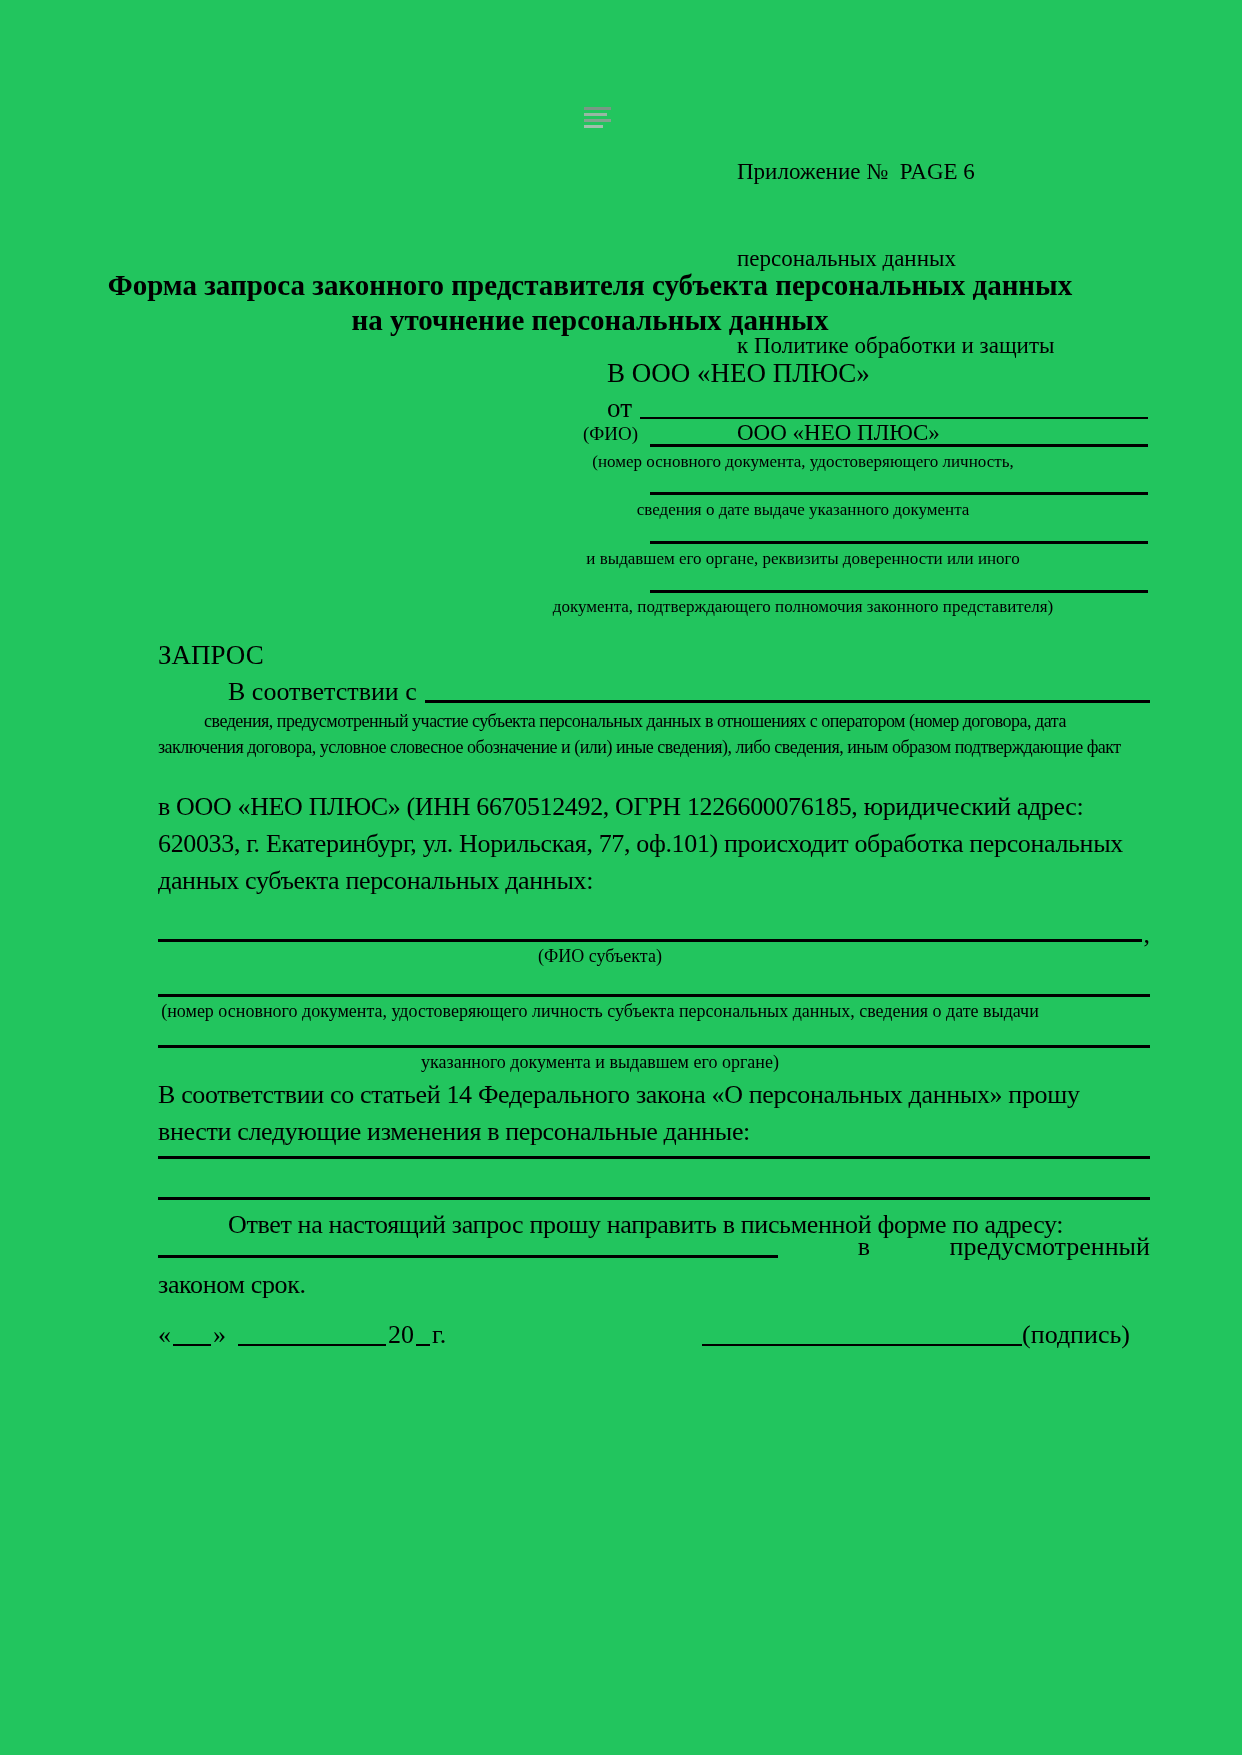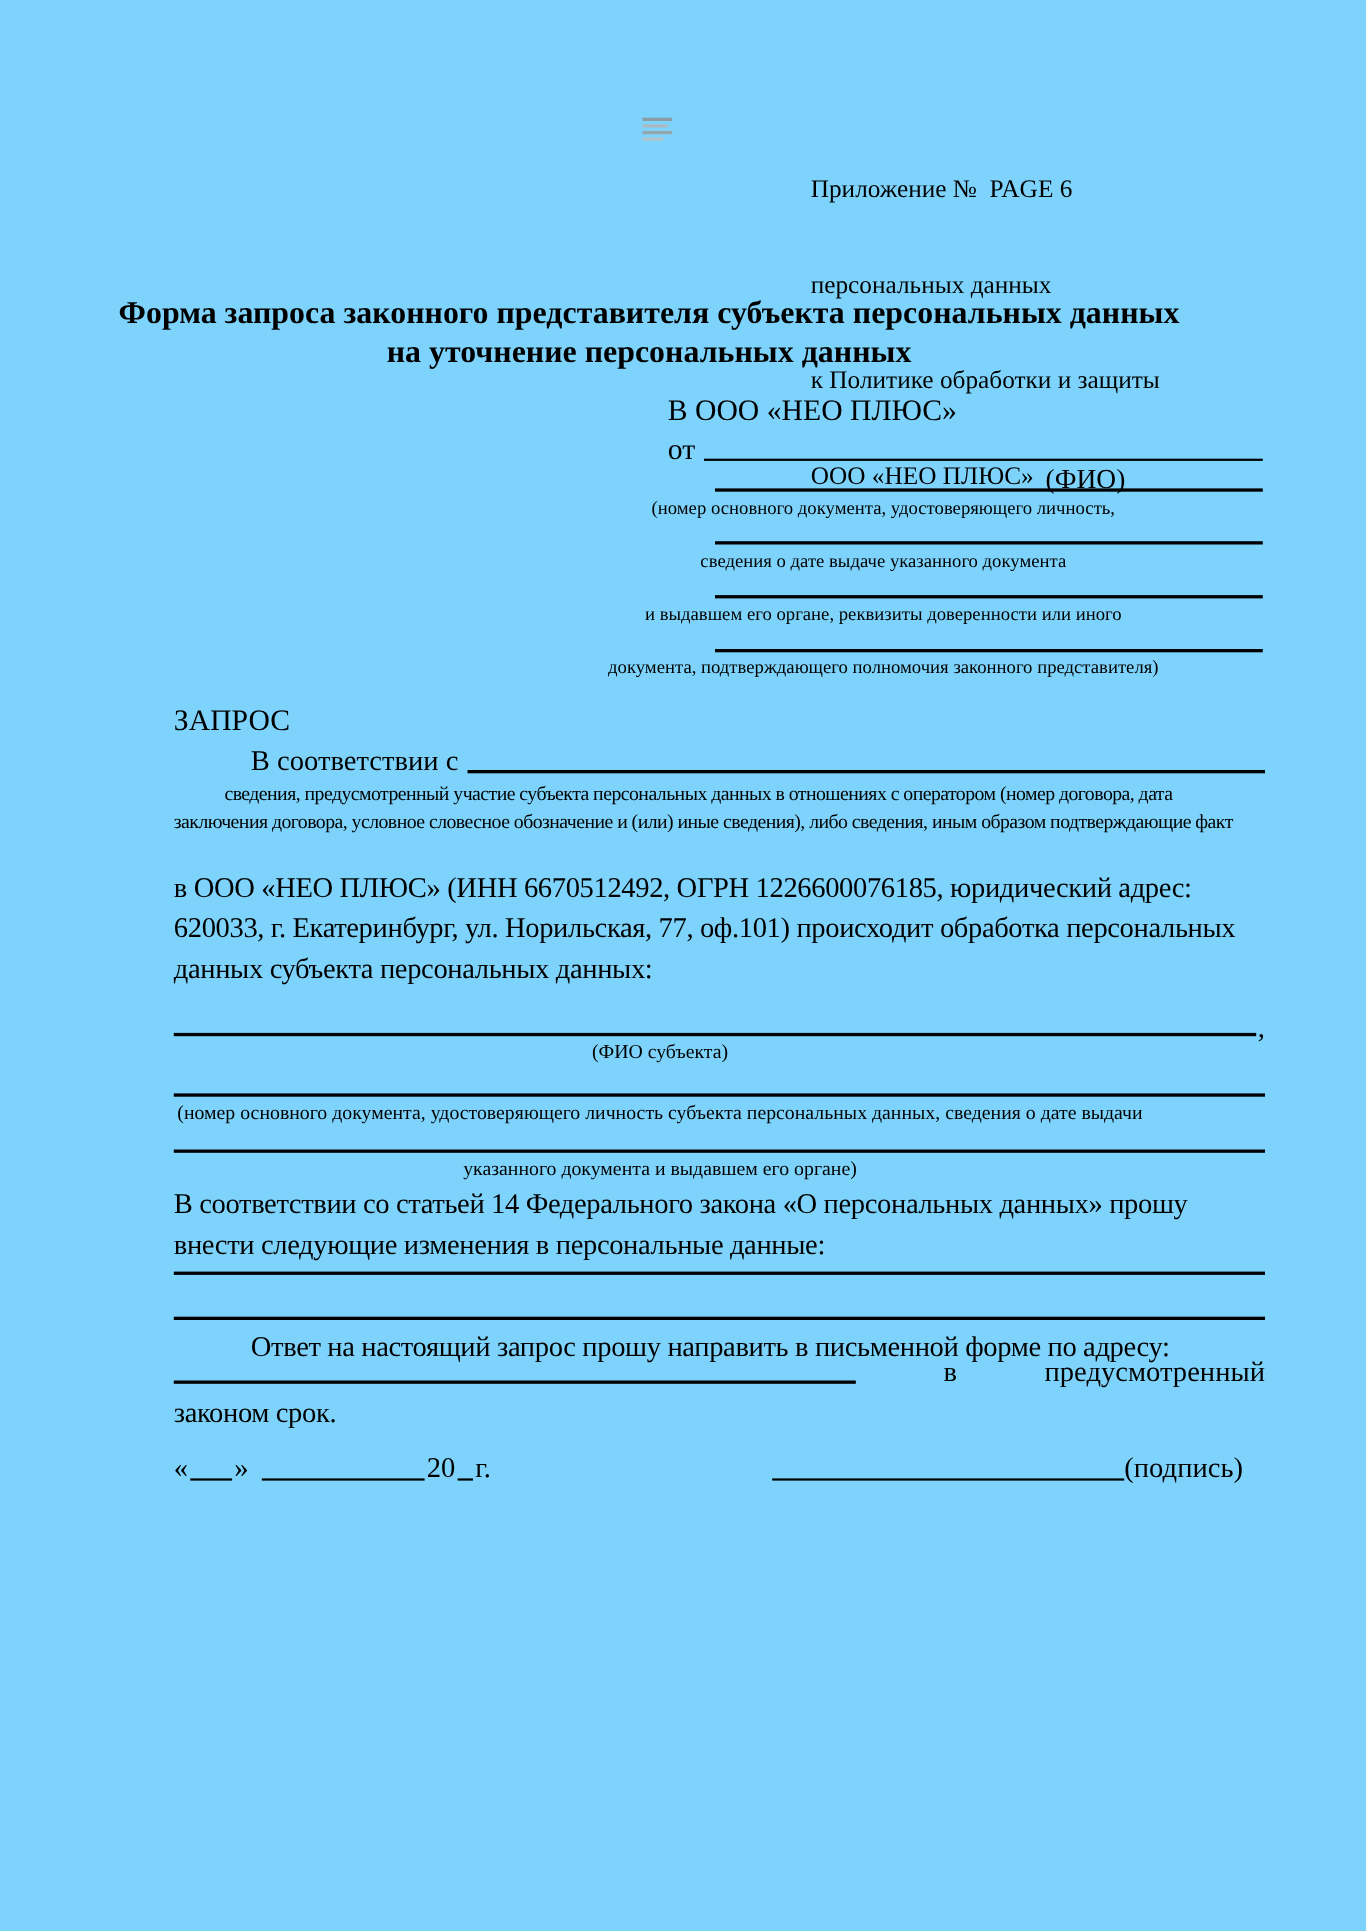--- a/index.html
+++ b/index.html
@@ -1,40 +1,40 @@
 <!DOCTYPE html>
 <html><head>
 <meta charset="utf-8">
 <style>
   html,body{margin:0;padding:0;background:#ffffff;}
   .page{
     position:relative;
     width:1242px;height:1755px;
-    background:#7dd3fc;color:#000;
+    background:#22c55e;color:#000;
     font-family:"Liberation Serif","DejaVu Serif",serif;
     overflow:hidden;
   }
   .abs{position:absolute;}
 
   
   .artifact{left:584px;top:107px;width:27px;height:26px;filter:blur(.7px);opacity:.8;}
   .artifact .bar{background:#8f8f8f;height:3px;margin-bottom:3px;}
   .artifact .bar:nth-child(2){background:#b5b5b5;width:23px;}
   .artifact .bar:nth-child(3){background:#9b9b9b;}
   .artifact .bar:nth-child(4){background:#c0c0c0;width:19px;}
 
   .hdr{left:737px;top:99px;font-size:23px;line-height:29px;white-space:pre-wrap;}
 
   .title{left:0;top:268px;width:1180px;text-align:center;font-weight:700;font-size:29px;line-height:35px;}
 
   .to-line{left:607px;top:358px;font-size:27px;}
   .from-row{left:607px;top:390px;width:541px;height:34px;display:flex;align-items:flex-end;font-size:27px;}
   .from-row .fill{flex:1;height:0;border-bottom:2px solid #000;margin:0 0 5px 8px;}
 
-  .cap-fio{left:583px;top:423px;width:440px;text-align:right;font-size:25px;}
+  .cap-fio{left:583px;top:423px;width:440px;text-align:left;font-size:19px;}
 
   .sep{border-top:3px solid #000;height:0;}
   .sep.r{left:650px;width:498px;}
   .cap-r{left:583px;width:440px;display:flex;justify-content:center;font-size:17px;white-space:nowrap;}
 
   .zapros{left:158px;top:640px;width:884px;text-align:left;font-size:27px;}
 
   .accord{left:158px;top:673px;width:992px;height:34px;display:flex;align-items:flex-end;font-size:26px;}
   .accord .txt{padding-left:70px;white-space:nowrap;}
   .accord .fill{flex:1;height:0;border-bottom:3px solid #000;margin:0 0 4px 8px;}

